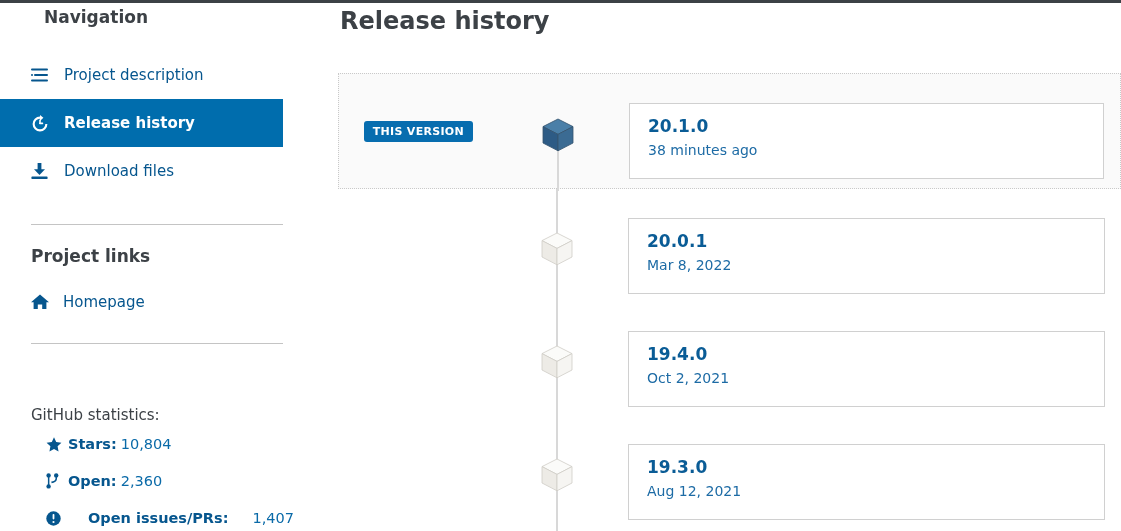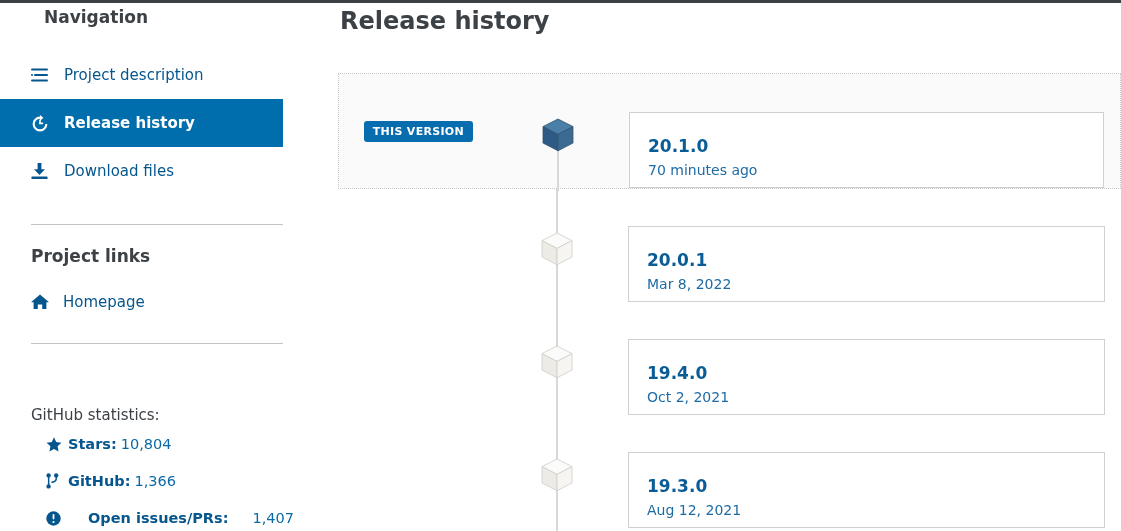--- a/index.html
+++ b/index.html
@@ -113,21 +113,21 @@
   .rss-ico { display:inline-block; }
   .rss-ico svg { fill: #06568e; display:block; }
 
   
   .release-list {
     position: absolute; top: 70px; left: 0; width: 783px;
   }
   .release-row {
     position: relative;
     height: 113px;
-    display: flex; align-items: flex-end; gap: 42px;
+    display: flex; align-items: center; gap: 42px;
   }
   .release-row.current {
     background: #fafafa;
     border: 1px dotted #c9c9c9;
     height: 116px;
   }
   .badge-col {
     position: relative;
     width: 148px; flex: 0 0 148px;
     display: flex; align-items: center; justify-content: flex-end;
@@ -160,21 +160,21 @@
     transform: translateX(-50%);
   }
   .cube { position: relative; z-index: 2; }
   .card {
     flex: 1 1 auto;
     margin-top: 21px;
     margin-right: 16px;
     background: #fff;
     border: 1px solid #d0d0d0;
     height: 76px;
-    padding: 24px 16px 0 18px;
+    padding: 13px 16px 0 18px;
     cursor: pointer;
   }
   .release-row.current .card { margin-top: 20px; }
   .card .ver {
     font-size: 17px; font-weight: 700; color: #0a5c96;
     line-height: 1.1; margin-bottom: 6px;
   }
   .card .when {
     font-size: 14px; color: #1d6ba5;
   }
@@ -258,22 +258,22 @@
     <div class="stat-row" id="stat-1">
       <span class="stat-ico">
         <svg width="13" height="16" viewBox="0 0 13 16">
           <circle cx="2.6" cy="2.4" r="2.2"></circle>
           <circle cx="2.6" cy="13.4" r="2.2"></circle>
           <circle cx="10.2" cy="2.4" r="2.2"></circle>
           <rect x="1.9" y="2.4" width="1.5" height="11"></rect>
           <path d="M9.5 3.4v2.1c0 2.1-2 2.8-4.2 3.1l.3 1.6c2.9-.4 5.4-1.6 5.4-4.7V3.4z"></path>
         </svg>
       </span>
-      <span class="stat-label">GitHub:</span>
-      <span class="stat-value">1,366</span>
+      <span class="stat-label">Open:</span>
+      <span class="stat-value">2,360</span>
     </div>
 
     <div class="stat-row" id="stat-2">
       <span class="stat-ico">
         <svg width="15" height="15" viewBox="0 0 15 15">
           <circle cx="7.5" cy="7.5" r="7.2"></circle>
           <rect x="6.6" y="3" width="1.8" height="5.4" rx="0.8" fill="#fff"></rect>
           <circle cx="7.5" cy="11" r="1.1" fill="#fff"></circle>
         </svg>
       </span>
@@ -299,21 +299,21 @@
           <span class="cube">
             <svg width="32" height="34" viewBox="0 0 32 34">
               <polygon points="16,1 31,8.6 16,16.4 1,8.6" fill="#4a7fa8" stroke="#35536d" stroke-width="0.8"></polygon>
               <polygon points="1,8.6 16,16.4 16,32.8 1,25" fill="#2d5b85" stroke="#35536d" stroke-width="0.8"></polygon>
               <polygon points="31,8.6 16,16.4 16,32.8 31,25" fill="#3b6b93" stroke="#35536d" stroke-width="0.8"></polygon>
             </svg>
           </span>
         </div>
         <div class="card">
           <div class="ver">20.1.0</div>
-          <div class="when">70 minutes ago</div>
+          <div class="when">38 minutes ago</div>
         </div>
       </div>
 
       <div class="release-row">
         <div class="badge-col"></div>
         <div class="cube-col">
           <div class="timeline-line" style="top:0px;height:113px;"></div>
           <span class="cube">
             <svg width="32" height="34" viewBox="0 0 32 34">
               <polygon points="16,1 31,8.6 16,16.4 1,8.6" fill="#fbfbf9" stroke="#cfcdc7" stroke-width="0.8"></polygon>

